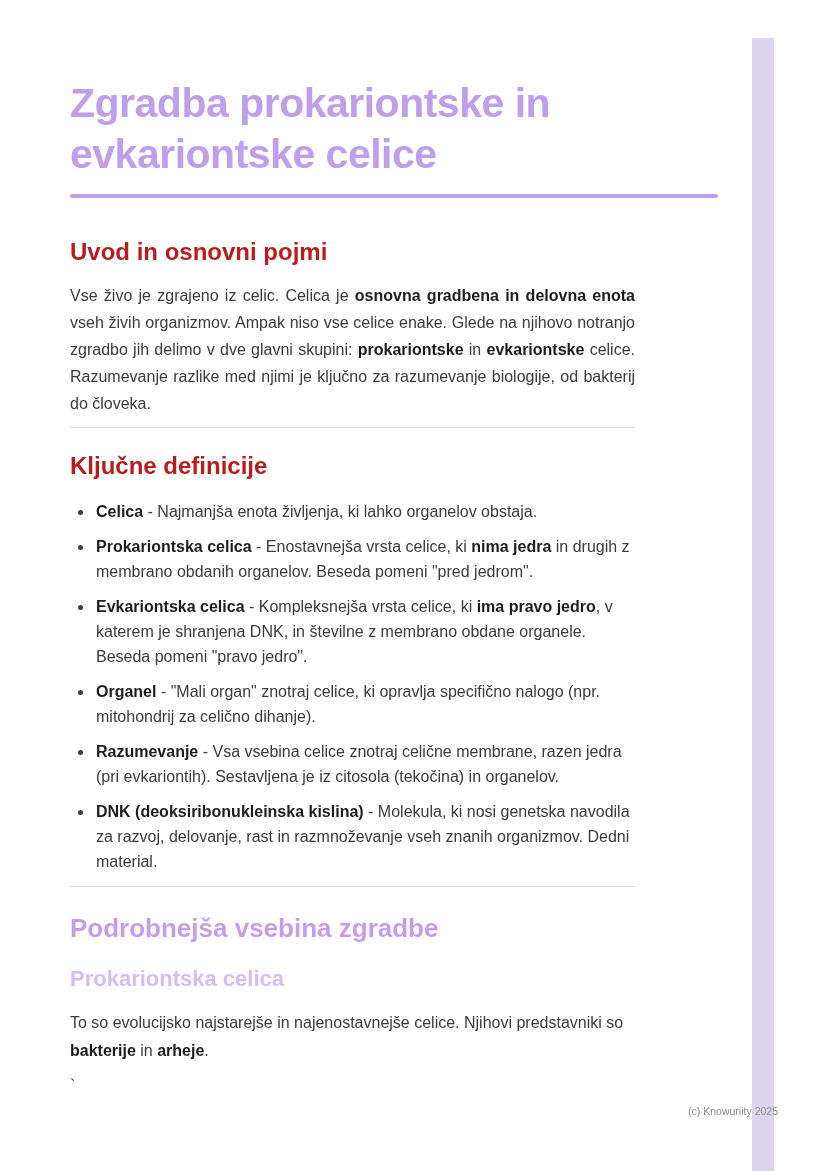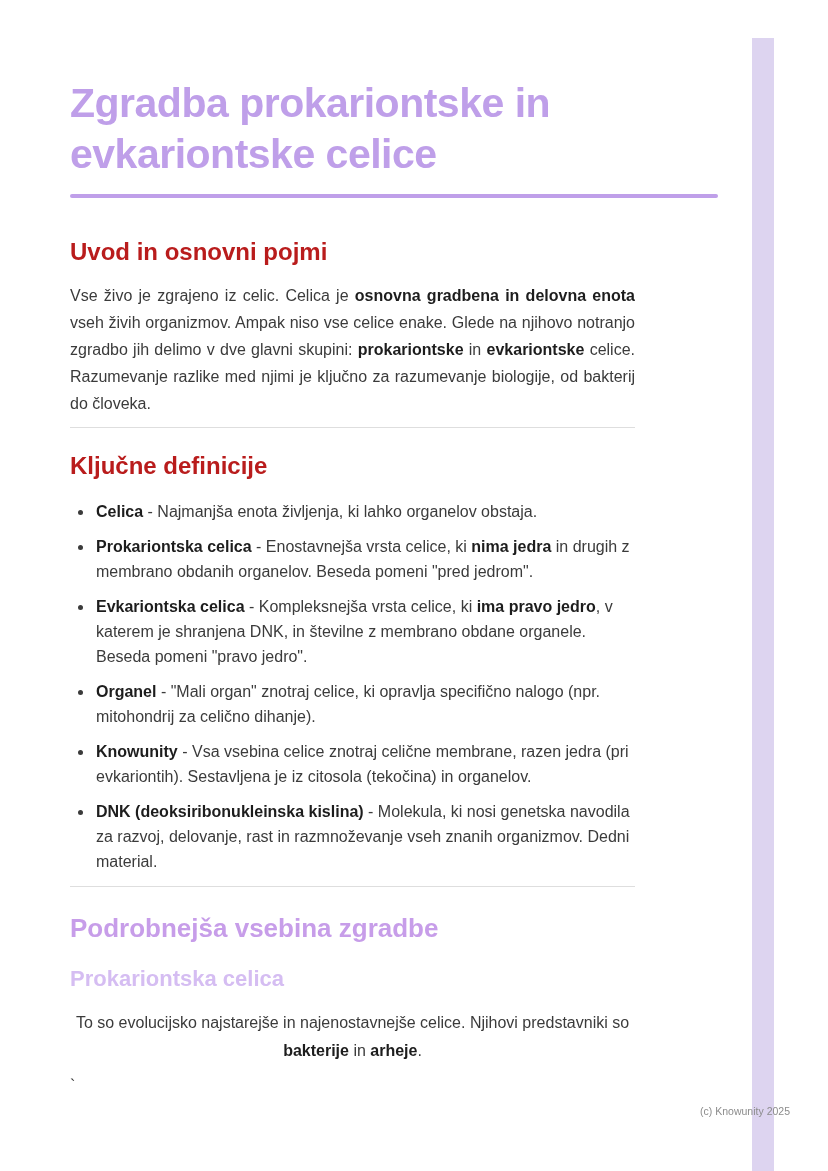--- a/index.html
+++ b/index.html
@@ -60,21 +60,21 @@
     font-weight: 600;
     color: #d5bdf2;
   }
   p.para {
     margin: 16px 0 0 0;
     font-size: 16px;
     line-height: 27px;
     color: #3b3b3b;
     text-align: justify;
   }
-  p.para.left { text-align: center; line-height: 28px; }
+  p.para.left { text-align: left; line-height: 28px; }
   p.para strong, li strong { font-weight: 700; color: #1d1d1d; }
   hr.divider {
     margin: 8px 0 0 0;
     border: none;
     border-top: 1px solid #dedede;
     width: 565px;
   }
   hr.divider.first { margin-top: 10px; }
   hr.divider.second { margin-top: 12px; }
   ul.deflist {
@@ -90,21 +90,21 @@
     line-height: 25px;
     color: #3b3b3b;
   }
   .stray-char {
     margin-top: 12px;
     font-size: 16px;
     color: #3b3b3b;
   }
   .footer-credit {
     position: absolute;
-    right: 38px; bottom: 54px;
+    right: 50px; bottom: 54px;
     font-size: 10.5px;
     color: #8c8c8c;
     z-index: 2;
   }
 </style>
 </head>
 <body>
 
 <div class="page">
 
@@ -122,21 +122,21 @@
 
     <hr class="divider first">
 
     <h2 class="section-h second">Ključne definicije</h2>
 
     <ul class="deflist">
       <li><strong>Celica</strong><span> - Najmanjša enota življenja, ki lahko organelov obstaja.</span></li>
       <li><strong>Prokariontska celica</strong><span> - Enostavnejša vrsta celice, ki </span><strong>nima jedra</strong><span> in drugih z membrano obdanih organelov. Beseda pomeni "pred jedrom".</span></li>
       <li><strong>Evkariontska celica</strong><span> - Kompleksnejša vrsta celice, ki </span><strong>ima pravo jedro</strong><span>, v katerem je shranjena DNK, in številne z membrano obdane organele. Beseda pomeni "pravo jedro".</span></li>
       <li><strong>Organel</strong><span> - "Mali organ" znotraj celice, ki opravlja specifično nalogo (npr. mitohondrij za celično dihanje).</span></li>
-      <li><strong>Knowunity</strong><span> - Vsa vsebina celice znotraj celične membrane, razen jedra (pri evkariontih). Sestavljena je iz citosola (tekočina) in organelov.</span></li>
+      <li><strong>Razumevanje</strong><span> - Vsa vsebina celice znotraj celične membrane, razen jedra (pri evkariontih). Sestavljena je iz citosola (tekočina) in organelov.</span></li>
       <li><strong>DNK (deoksiribonukleinska kislina)</strong><span> - Molekula, ki nosi genetska navodila za razvoj, delovanje, rast in razmnoževanje vseh znanih organizmov. Dedni material.</span></li>
     </ul>
 
     <hr class="divider second">
 
     <h2 class="section-h big">Podrobnejša vsebina zgradbe</h2>
 
     <h3 class="sub-h">Prokariontska celica</h3>
 
     <p class="para left"><span>To so evolucijsko najstarejše in najenostavnejše celice. Njihovi predstavniki so </span><strong>bakterije</strong><span> in </span><strong>arheje</strong><span>.</span></p>

